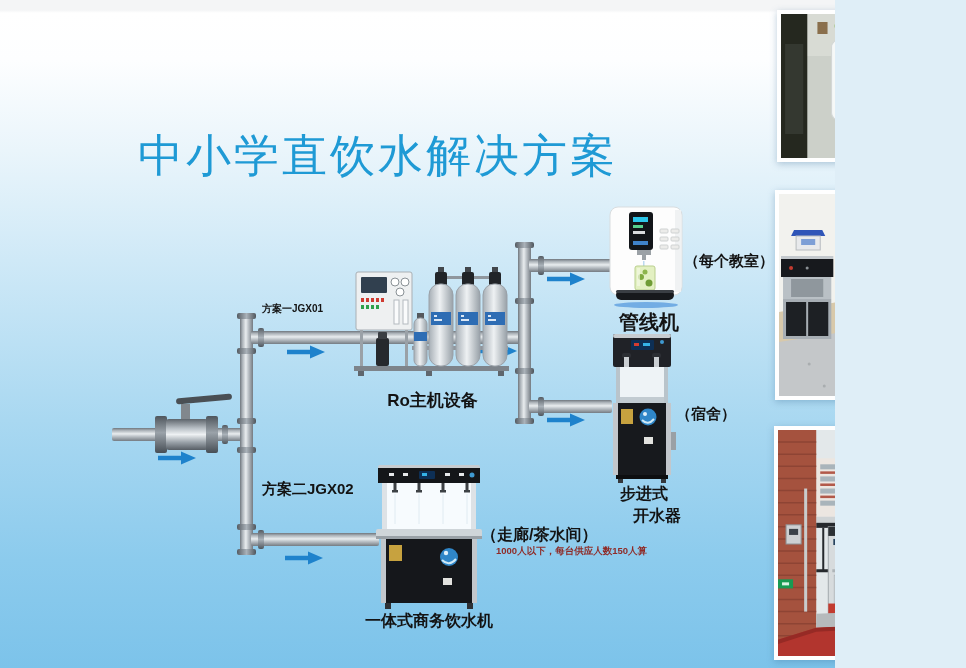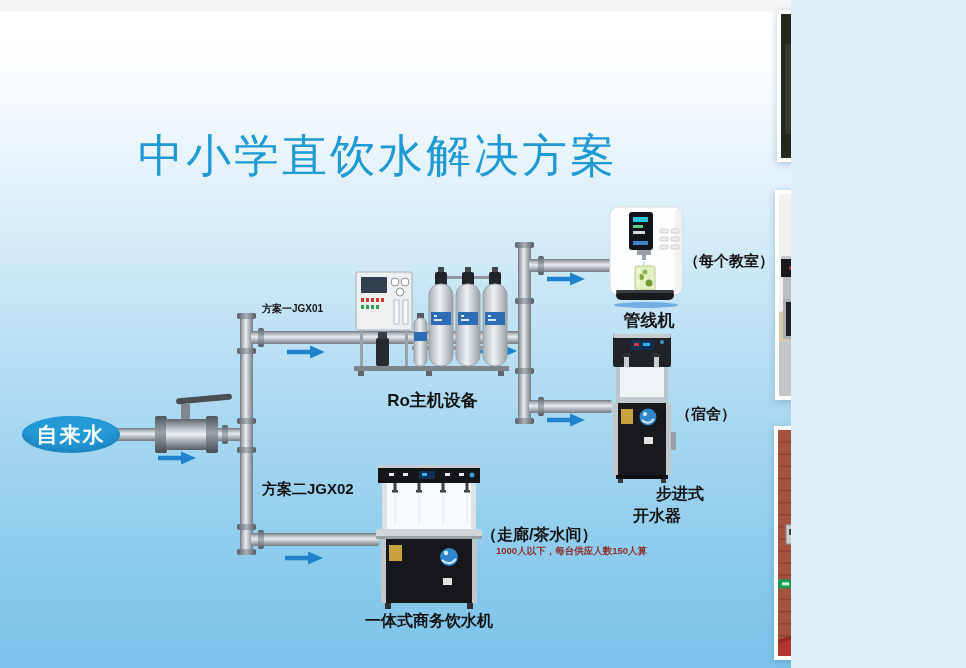--- a/index.html
+++ b/index.html
@@ -1,20 +1,21 @@
 <!DOCTYPE html>
 <html style="--accent: #1f9ad5; --arrow: #1e82cc; --ellipse: #249bd7; --note_red: #8f2b27;"><head>
 <meta charset="utf-8">
 <style>
   html,body{margin:0;padding:0;background:#dfeef7;}
   .stage{
     position:relative;width:791px;height:668px;overflow:hidden;
     font-family:"Liberation Sans",sans-serif;
     background:linear-gradient(180deg,#f4f5f6 0px,#f4f5f6 10px,#ffffff 13px,#fdfeff 60px,
       #eaf5fb 150px,#cfe9f7 260px,#a9d8f1 420px,#8ccbed 560px,#7cc3ea 668px);
+    padding-left:44px;
   }
   .title{position:absolute;left:138px;top:126px;font-size:45px;letter-spacing:3px;
     color:var(--accent);font-weight:400;white-space:nowrap;}
   .pipe-h{position:absolute;height:13px;border-radius:2px;
     background:linear-gradient(180deg,#6f767d 0%,#aab1b7 18%,#e9edef 45%,#c2c8cd 62%,#747b82 100%);}
   .pipe-v{position:absolute;width:13px;border-radius:2px;
     background:linear-gradient(90deg,#6f767d 0%,#aab1b7 18%,#e9edef 45%,#c2c8cd 62%,#747b82 100%);}
   .joint-v{position:absolute;width:19px;height:6px;border-radius:2px;
     background:linear-gradient(90deg,#555c63,#aab2b9 50%,#4f565d);}
   .joint-h{position:absolute;width:6px;height:19px;border-radius:2px;
@@ -73,21 +74,20 @@
   <div class="joint-h" style="left:258px;top:530px;"></div>
 
   <div class="valve">
     <div class="handle"></div>
     <div class="stem"></div>
     <div class="flange" style="left:5px;"></div>
     <div class="body"></div>
     <div class="flange" style="left:56px;"></div>
   </div>
 
-  <div class="source">自来水</div>
 
   <svg class="arrow" style="left:157px;top:451px;" width="40" height="14" viewBox="0 0 40 14">
       <line x1="1" y1="7" x2="26" y2="7"></line>
       <polygon points="24,0.5 39,7 24,13.5"></polygon>
     </svg>
   <svg class="arrow" style="left:286px;top:345px;" width="40" height="14" viewBox="0 0 40 14">
       <line x1="1" y1="7" x2="26" y2="7"></line>
       <polygon points="24,0.5 39,7 24,13.5"></polygon>
     </svg>
   <svg class="arrow" style="left:478px;top:344px;" width="40" height="14" viewBox="0 0 40 14">
@@ -273,24 +273,24 @@
     <path d="M69 98 q7 7 14 -1" stroke="#cfe9f7" stroke-width="2" fill="none"></path>
     <circle cx="73" cy="91" r="2.2" fill="#dff0fa"></circle>
     <rect x="70" y="116" width="9" height="7" fill="#e2e2df"></rect>
     <rect x="12" y="141" width="6" height="6" fill="#2e3135"></rect>
       <rect x="94" y="141" width="6" height="6" fill="#2e3135"></rect>
   </svg>
 
   <div class="lbl" style="left:262px;top:302px;font-size:10px;">方案一JGX01</div>
   <div class="lbl" style="left:262px;top:480px;font-size:15px;">方案二JGX02</div>
   <div class="lbl ctr" style="left:350px;top:389px;width:165px;font-size:17px;">Ro主机设备</div>
-  <div class="lbl ctr" style="left:607px;top:309px;width:84px;font-size:17px;">管线机</div>
+  <div class="lbl ctr" style="left:607px;top:309px;width:84px;font-size:20px;">管线机</div>
   <div class="lbl" style="left:684px;top:252px;font-size:15px;">（每个教室）</div>
   <div class="lbl" style="left:676px;top:405px;font-size:15px;text-align:center;">（宿舍）</div>
-  <div class="lbl ctr" style="left:645px;top:484px;width:70px;font-size:16px;">步进式</div>
+  <div class="lbl ctr" style="left:609px;top:484px;width:70px;font-size:16px;">步进式</div>
   <div class="lbl ctr" style="left:622px;top:506px;width:70px;font-size:16px;">开水器</div>
   <div class="lbl" style="left:481px;top:525px;font-size:16px;">（走廊/茶水间）</div>
   <div class="lbl" style="left:496px;top:545px;font-size:9.5px;color:var(--note_red);">1000人以下，每台供应人数150人算</div>
   <div class="lbl ctr" style="left:358px;top:611px;width:142px;font-size:16px;">一体式商务饮水机</div>
 
   <div class="photo" style="left:777px;top:10px;">
     <svg width="174" height="144" viewBox="0 0 172 144" preserveAspectRatio="none">
       <rect width="172" height="144" fill="#ccd0c9"></rect>
       <rect width="172" height="42" fill="#d8dbd4"></rect>
       <rect width="26" height="144" fill="#25281f"></rect>

